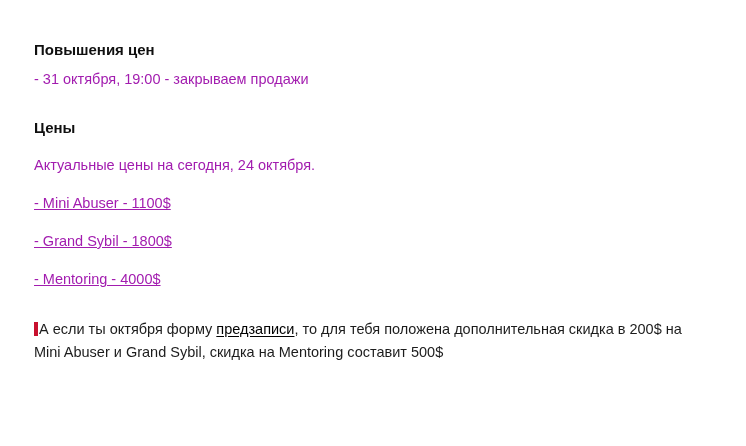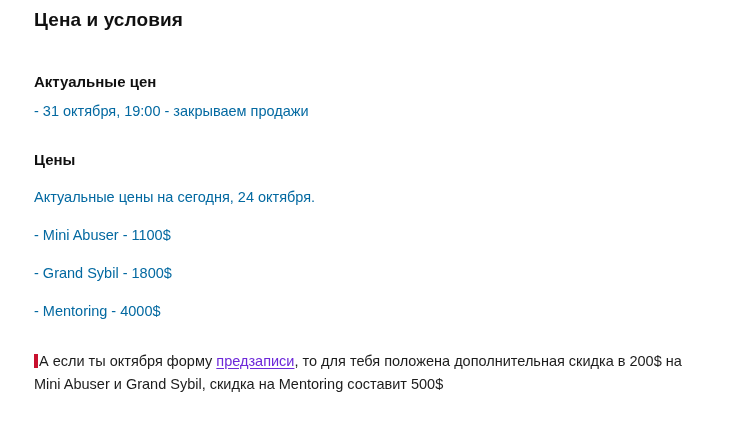--- a/index.html
+++ b/index.html
@@ -33,60 +33,59 @@
   .section-heading {
     font-size: 15px;
     font-weight: bold;
     color: #101010;
     line-height: 20px;
     margin: 0;
   }
   .body-line {
     font-size: 14.5px;
     font-weight: normal;
-    color: #0369a1;
+    color: #a21caf;
     line-height: 21px;
     margin: 0;
   }
   .spacer-lg { height: 40px; }
   .spacer-md { height: 28px; }
   .spacer-sm { height: 17px; }
   .gap-heading { height: 9px; }
-  .price-line { margin: 0; }
+  .price-line { margin: 0; text-decoration: underline; }
   .note {
     font-size: 14.5px;
     line-height: 23px;
     color: #1c1c1c;
     margin: 0;
     position: relative;
   }
   .note .bar {
     display: inline-block;
     width: 4px;
     height: 14px;
     background: #c8102e;
     vertical-align: -2px;
     margin-right: 1px;
   }
   a.inline-link {
-    color: #6d28d9;
+    color: #000000;
     text-decoration: underline;
     text-underline-offset: 2px;
   }
 </style>
 </head>
 <body>
 
 <div class="page">
 
-  <h1 class="title">Цена и условия</h1>
 
   <div class="spacer-lg"></div>
 
-  <h2 class="section-heading">Актуальные цен</h2>
+  <h2 class="section-heading">Повышения цен</h2>
   <div class="gap-heading"></div>
   <p class="body-line">- 31 октября, 19:00 - закрываем продажи</p>
 
   <div class="spacer-md"></div>
 
   <h2 class="section-heading">Цены</h2>
   <div class="spacer-sm"></div>
   <p class="body-line">Актуальные цены на сегодня, 24 октября.</p>
 
   <div class="spacer-sm"></div>

